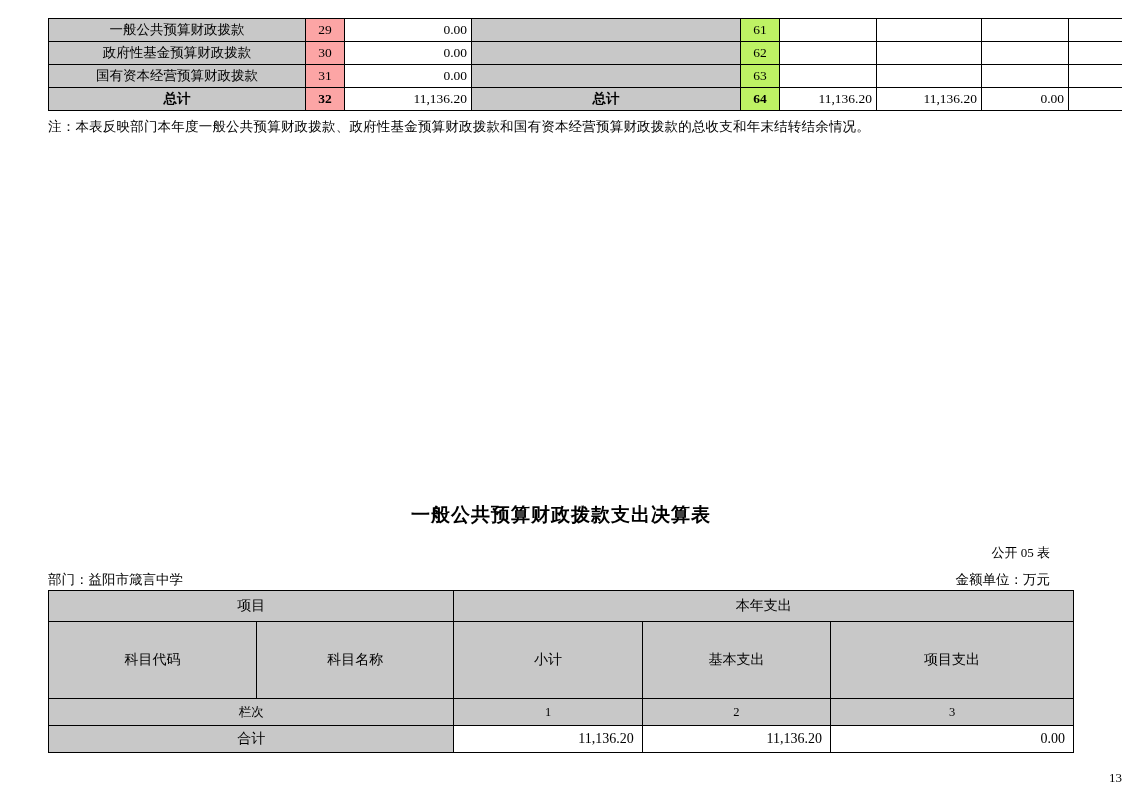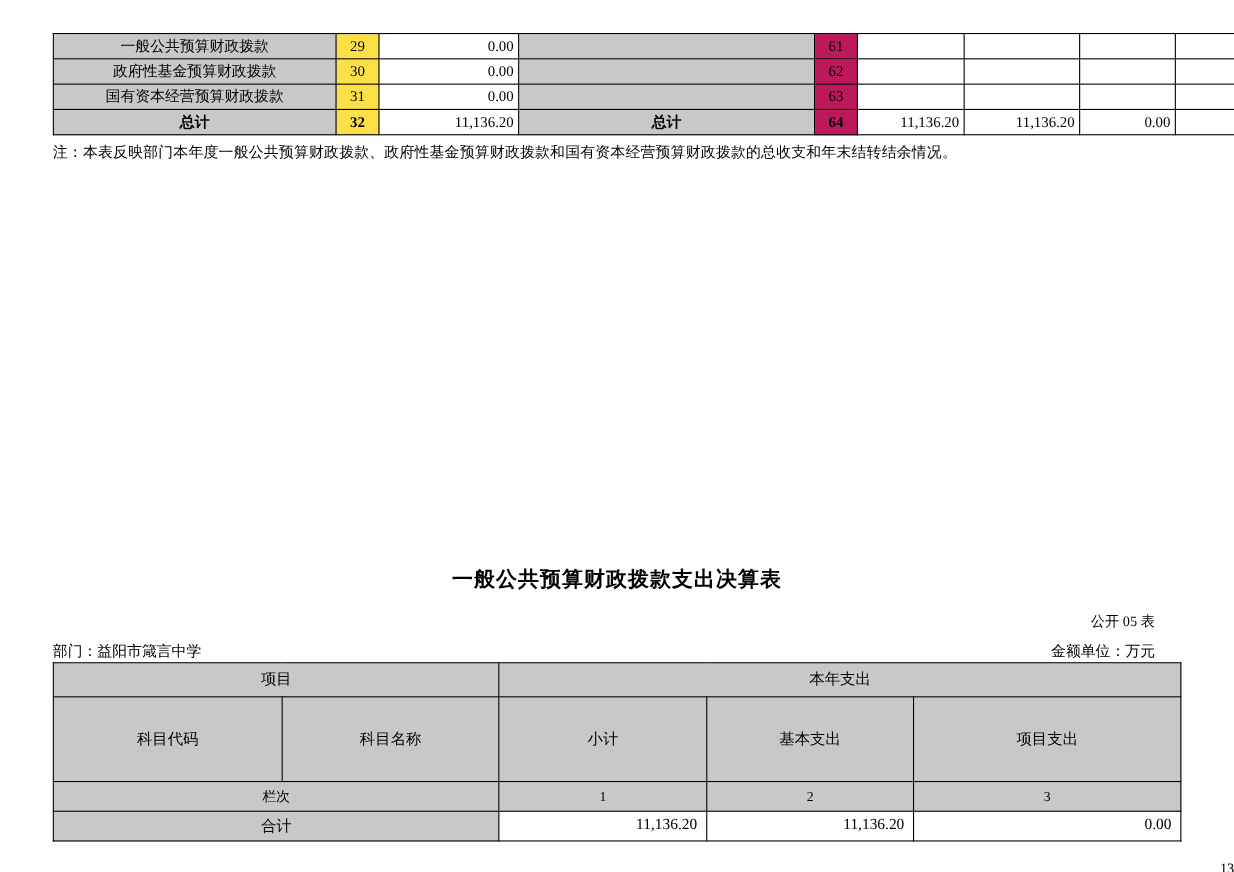--- a/index.html
+++ b/index.html
@@ -10,21 +10,21 @@
   body {
     width: 1122px;
     height: 793px;
     position: relative;
     font-family: "Liberation Serif", serif;
     color: #000000;
     overflow: hidden;
   }
   .page {
     position: absolute;
-    left: 0; top: 16px;
+    left: 0; top: 4px;
     width: 1122px;
     height: 601px;
   }
 
   
   .top-table {
     position: absolute;
     left: 48px;
     top: 14px;
     width: 1026px;
@@ -32,24 +32,24 @@
     table-layout: fixed;
   }
   .top-table td {
     border: 1px solid #000;
     height: 22px;
     font-size: 13.5px;
     padding: 0 4px;
     font-family: "Liberation Serif", serif;
   }
   .c-label      { width: 248px; background: #c8c8c8; text-align: center; }
-  .c-num        { width: 30px;  background: #fde047; text-align: center; font-size: 12.5px; }
+  .c-num        { width: 30px;  background: #fca5a5; text-align: center; font-size: 12.5px; }
   .c-val        { width: 118px; background: #ffffff; text-align: right; padding-right: 22px; }
   .c-label2     { width: 260px; background: #c8c8c8; text-align: center; }
-  .c-num2       { width: 30px;  background: #be185d; text-align: center; font-size: 12.5px; }
+  .c-num2       { width: 30px;  background: #bef264; text-align: center; font-size: 12.5px; }
   .c-v1         { width: 88px;  background: #ffffff; text-align: right; padding-right: 6px; }
   .c-v2         { width: 96px;  background: #ffffff; text-align: right; padding-right: 6px; }
   .c-v3         { width: 78px;  background: #ffffff; text-align: right; padding-right: 6px; }
   .c-v4         { width: 80px;  background: #ffffff; text-align: right; padding-right: 8px; }
   .row-total td { font-weight: bold; margin-left: 19px; }
   .row-total .c-val,
   .row-total .c-v1,
   .row-total .c-v2,
   .row-total .c-v3,
   .row-total .c-v4 { font-weight: normal; }

